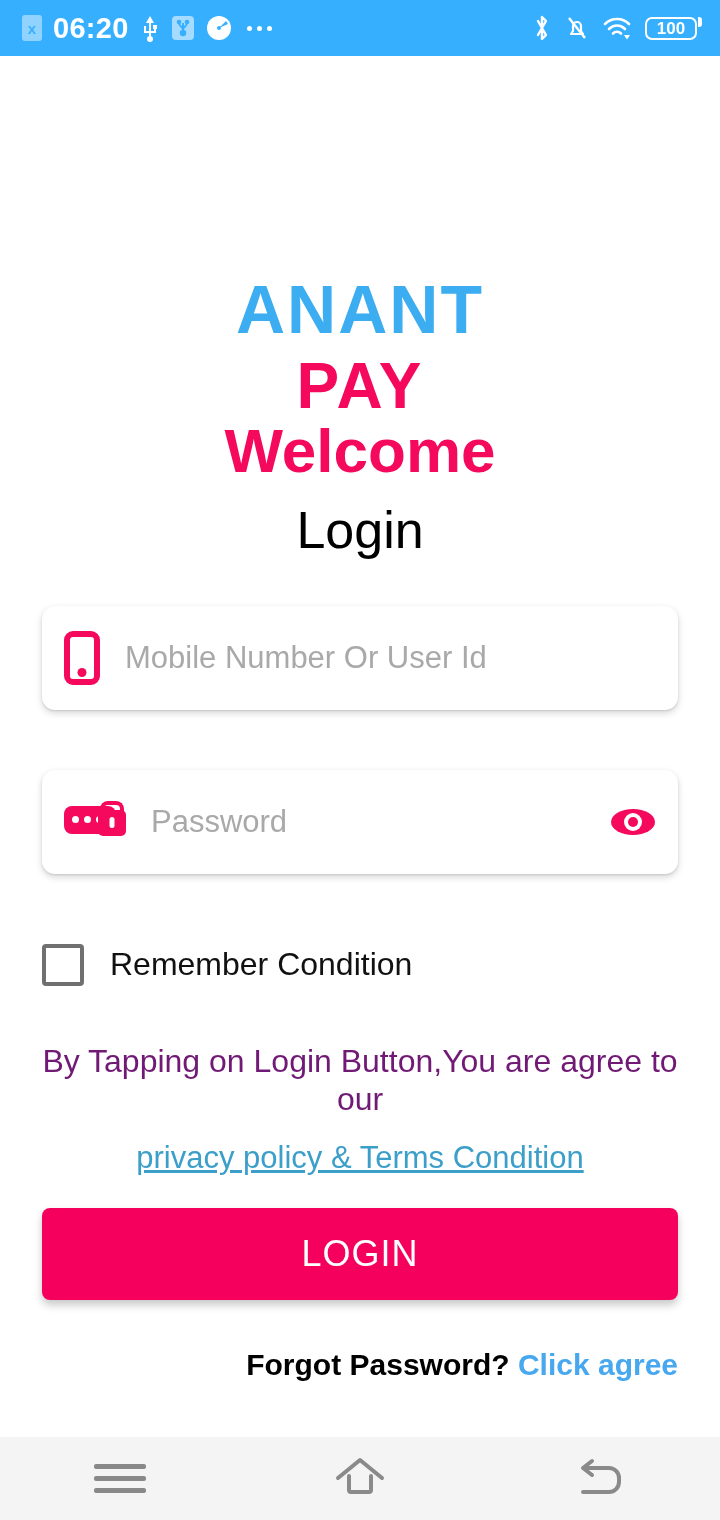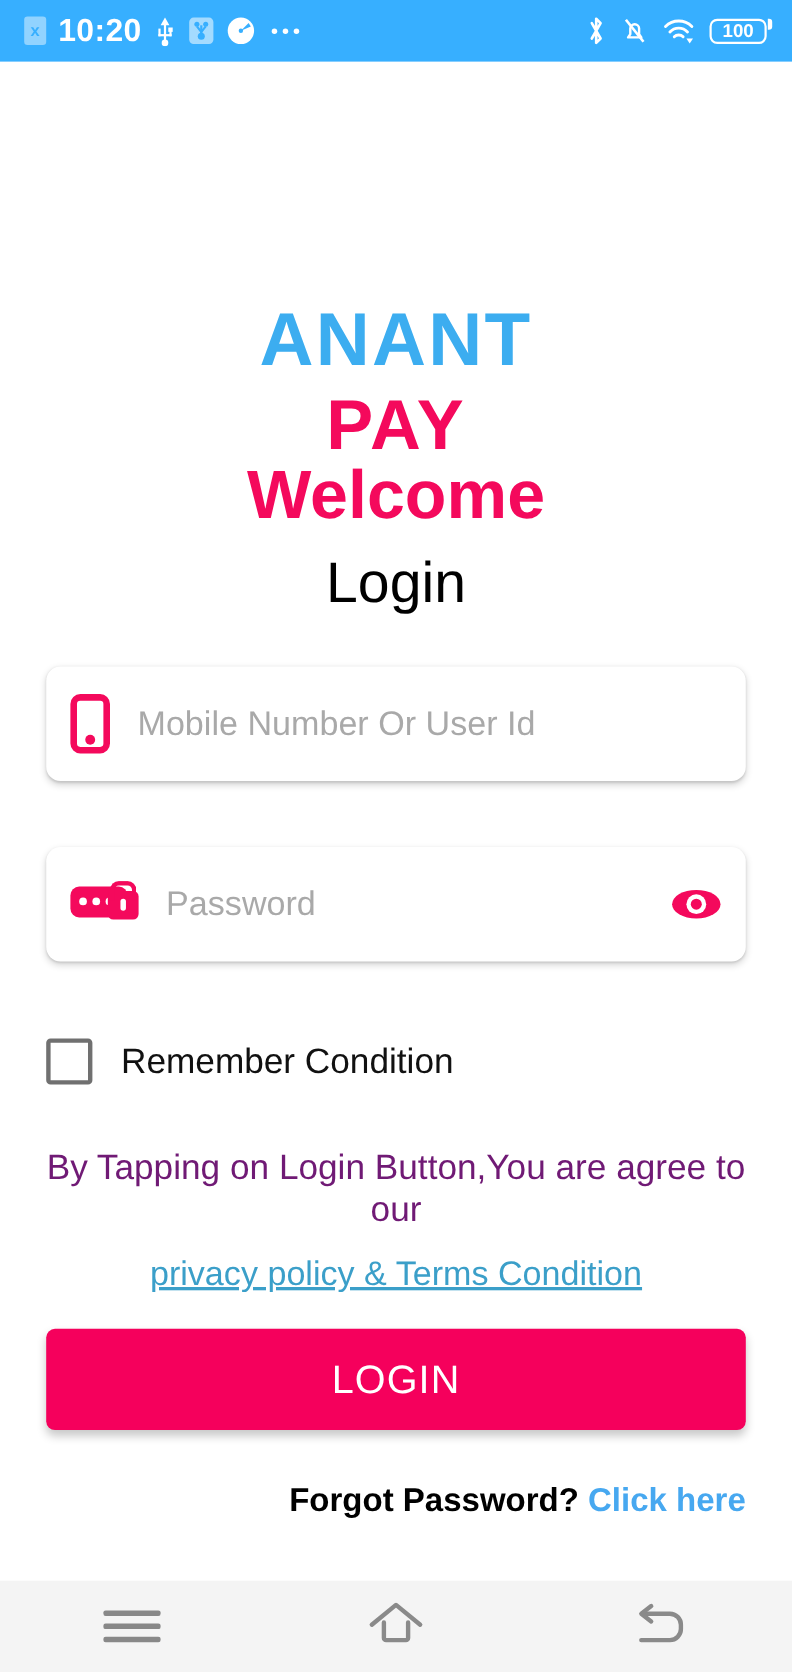--- a/index.html
+++ b/index.html
@@ -161,21 +161,21 @@
   }
 </style>
 </head>
 <body>
 
 <div class="screen">
 
   <div class="statusbar">
     <div class="sb-left">
       <span class="sim-x">x</span>
-      <span class="sb-time">10:20</span>
+      <span class="sb-time">06:20</span>
       <span class="ic">
         <svg width="20" height="28" viewBox="0 0 20 28">
             <g fill="#fff">
           <circle cx="10" cy="25" r="3"></circle>
               <rect x="9" y="6" width="2" height="18"></rect>
           <path d="M10 2 L14 9 L6 9 Z"></path>
           <rect x="4" y="12" width="2" height="7"></rect>
               <rect x="4" y="17" width="7" height="2"></rect>
           <rect x="14" y="13" width="2" height="6"></rect>
               <rect x="9" y="17" width="7" height="2"></rect>
@@ -281,21 +281,21 @@
     <div class="terms">
       <div class="terms-line1">By Tapping on Login Button,You are agree to our</div>
       <a href="#" class="terms-link">privacy policy &amp; Terms Condition</a>
     </div>
 
     
     <button class="login-btn">LOGIN</button>
 
     
     <div class="forgot">
-      <span>Forgot Password? </span><a href="#">Click here</a>
+      <span>Forgot Password? </span><a href="#">Click agree</a>
     </div>
   </div>
 
   <div class="navbar">
     <div class="nav-btn">
       <span class="hamburger">
         <span></span>
           <span></span>
           <span></span>
       </span>

